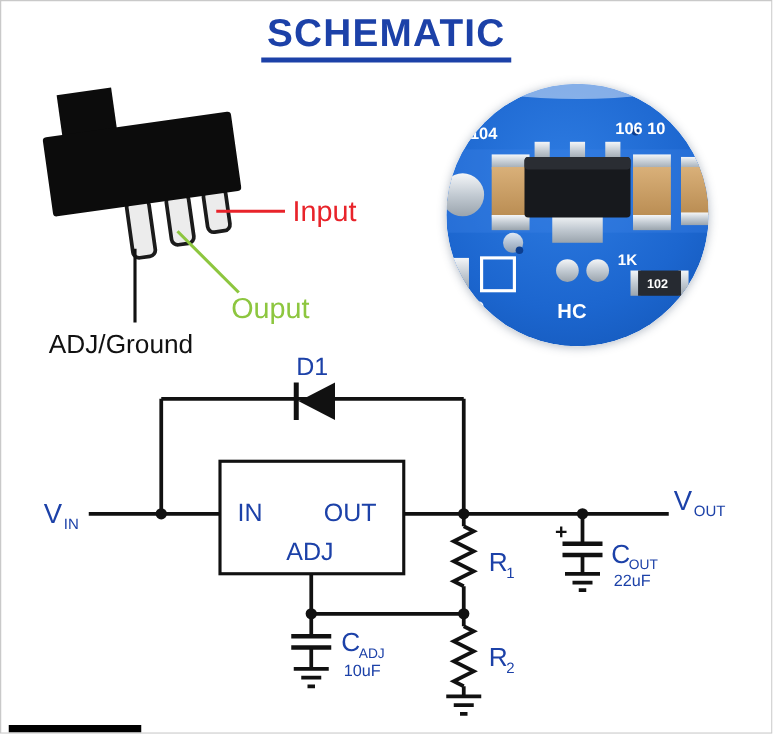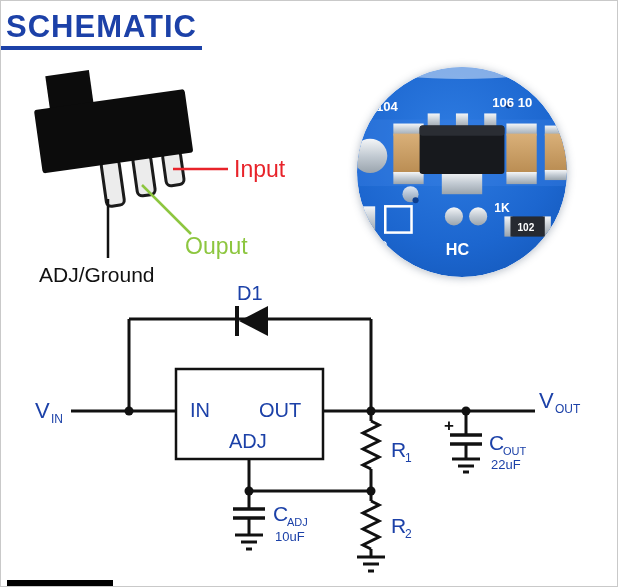--- a/index.html
+++ b/index.html
@@ -1,21 +1,21 @@
 <!DOCTYPE html>
 <html><head>
 <meta charset="utf-8">
 <style>
   html,body{margin:0;padding:0;background:#ffffff;}
   .canvas{
     position:relative;width:618px;height:587px;background:#ffffff;
     border:1px solid #c9c9c9;box-sizing:border-box;overflow:hidden;
     font-family:"Liberation Sans",sans-serif;
   }
-  .title-wrap{position:absolute;top:8px;left:0;width:100%;text-align:left;z-index:3;}
+  .title-wrap{position:absolute;top:8px;left:0;width:100%;text-align:center;z-index:3;}
   .title-wrap span{
     display:inline-block;font-size:31px;font-weight:bold;letter-spacing:1px;
     color:#1c41a8;border-bottom:4px solid #1c41a8;padding:0 5px 1px 5px;
   }
   .main-svg{position:absolute;left:0;top:0;z-index:1;}
   .pcb-photo{
     position:absolute;left:356px;top:66px;width:210px;height:210px;
     border-radius:50%;overflow:hidden;z-index:2;
     box-shadow:0 1px 8px rgba(40,60,90,.35);
   }

